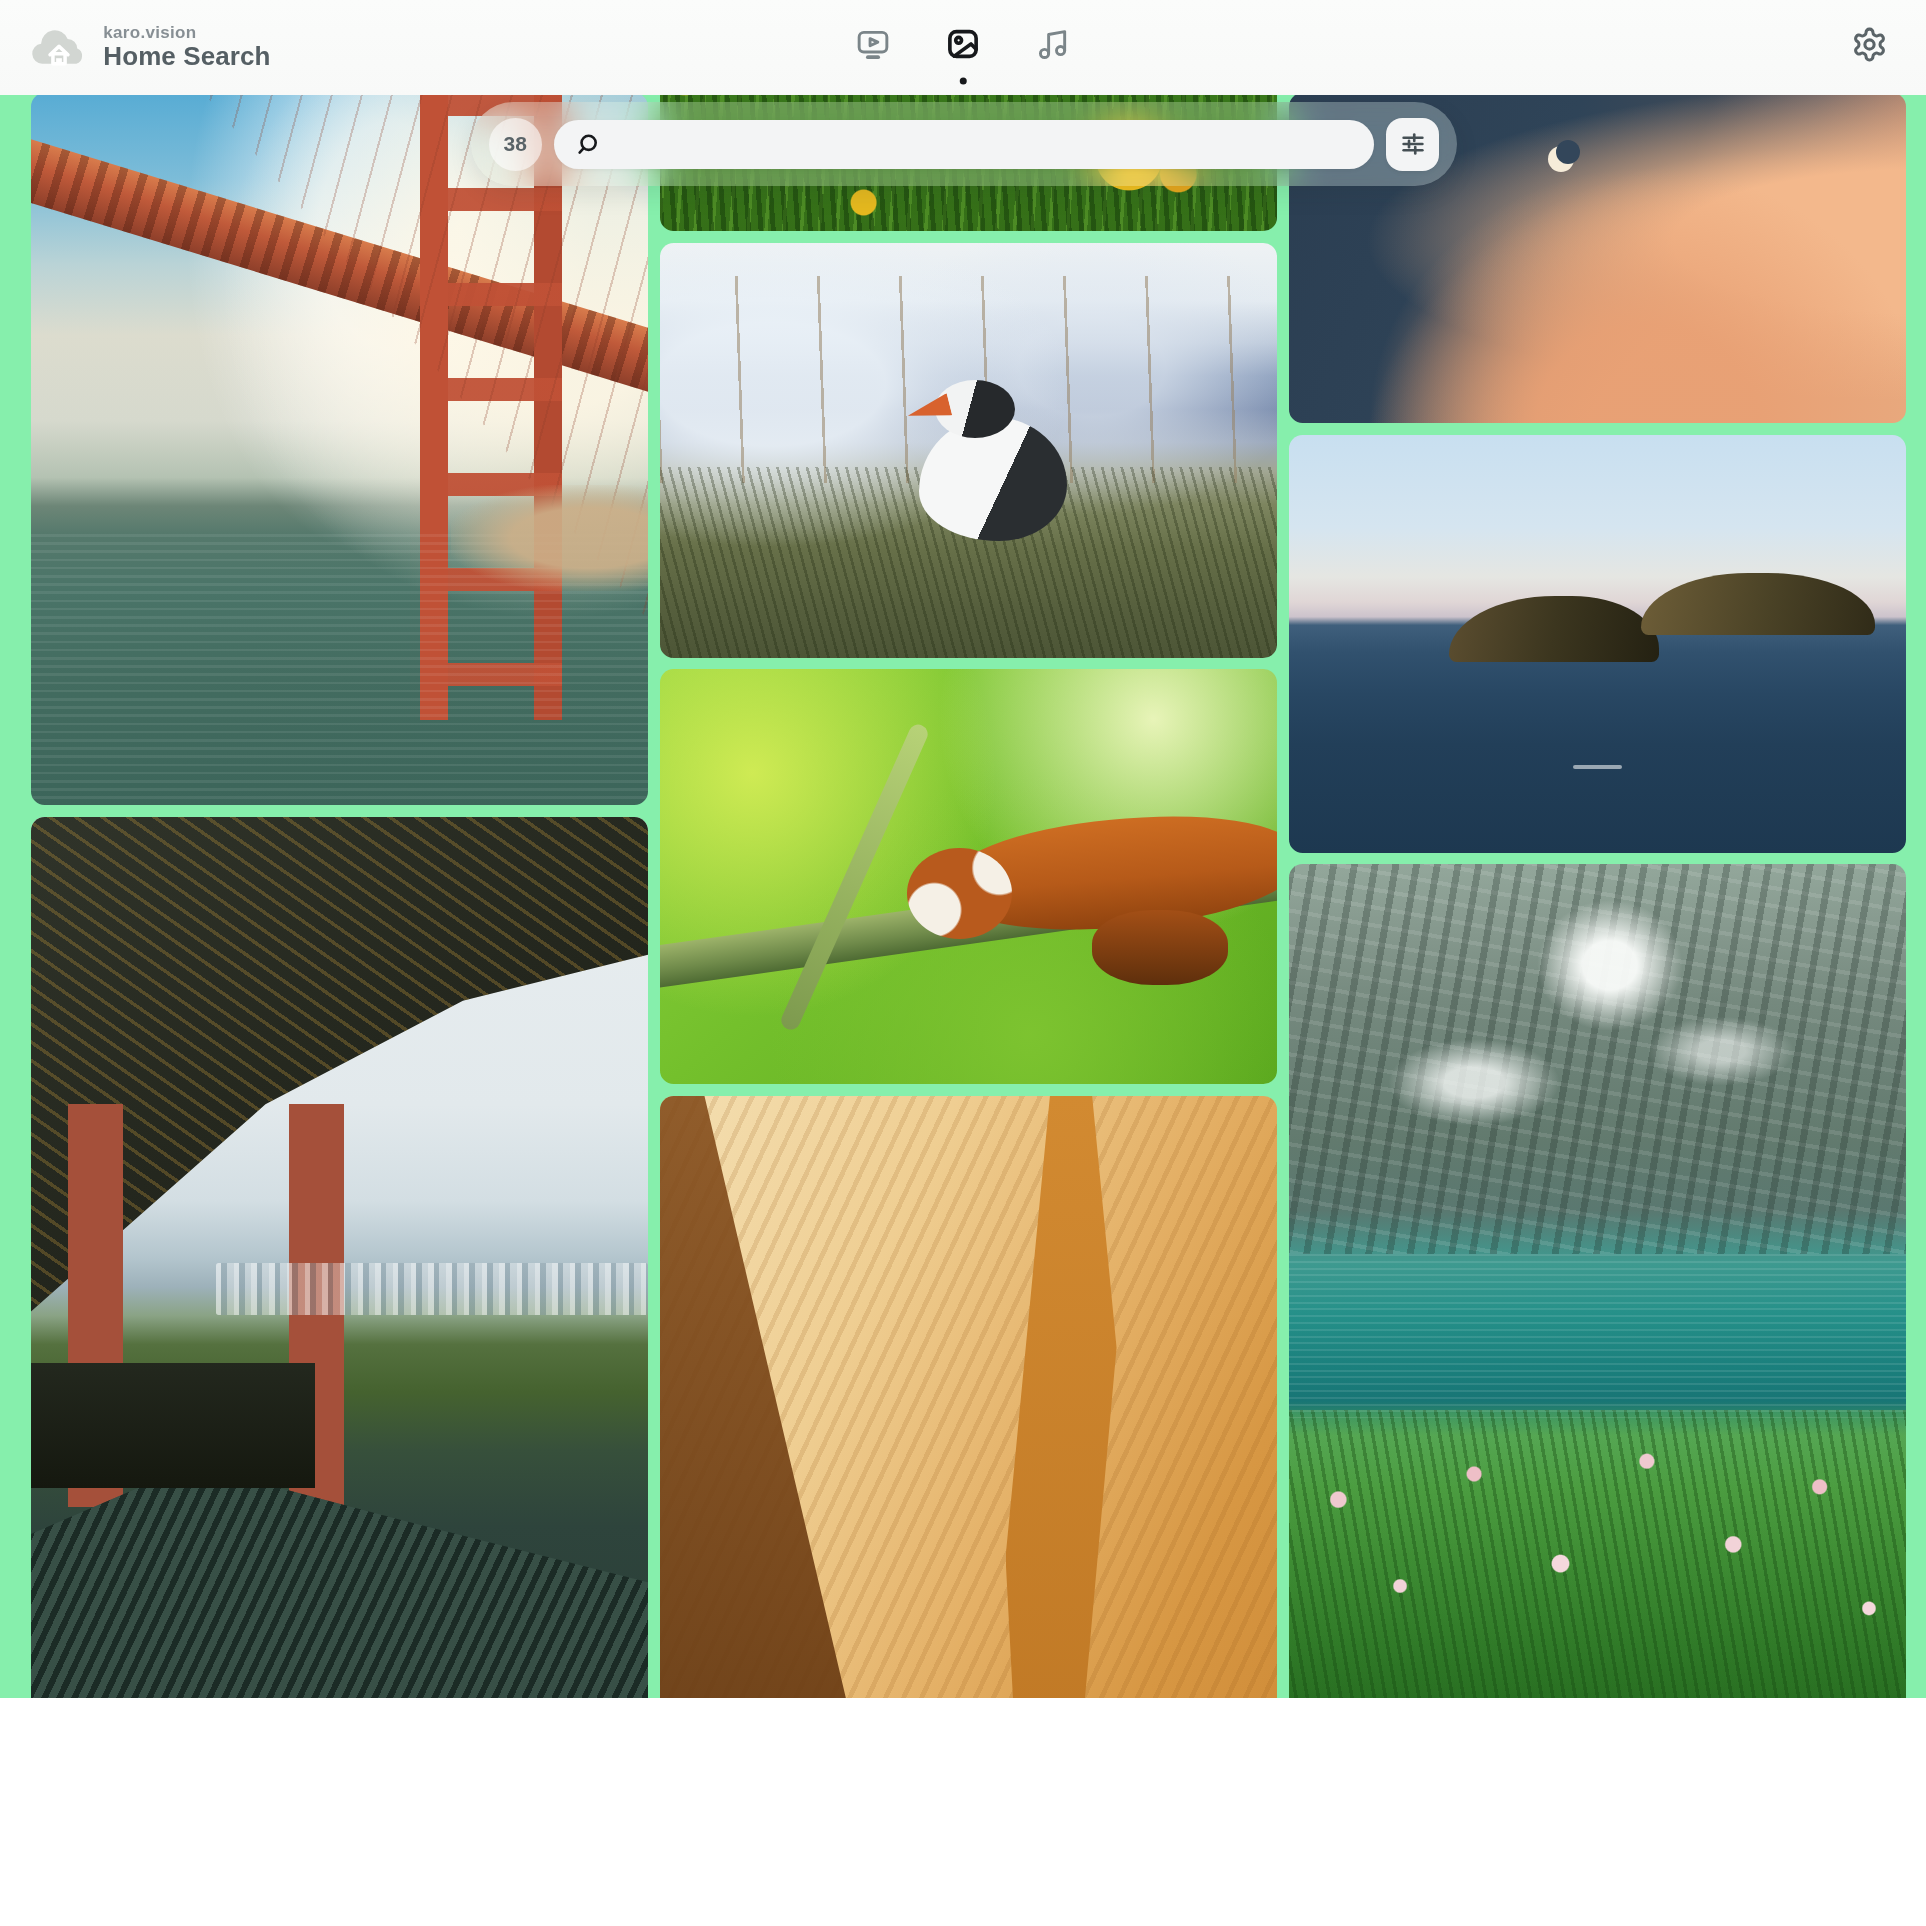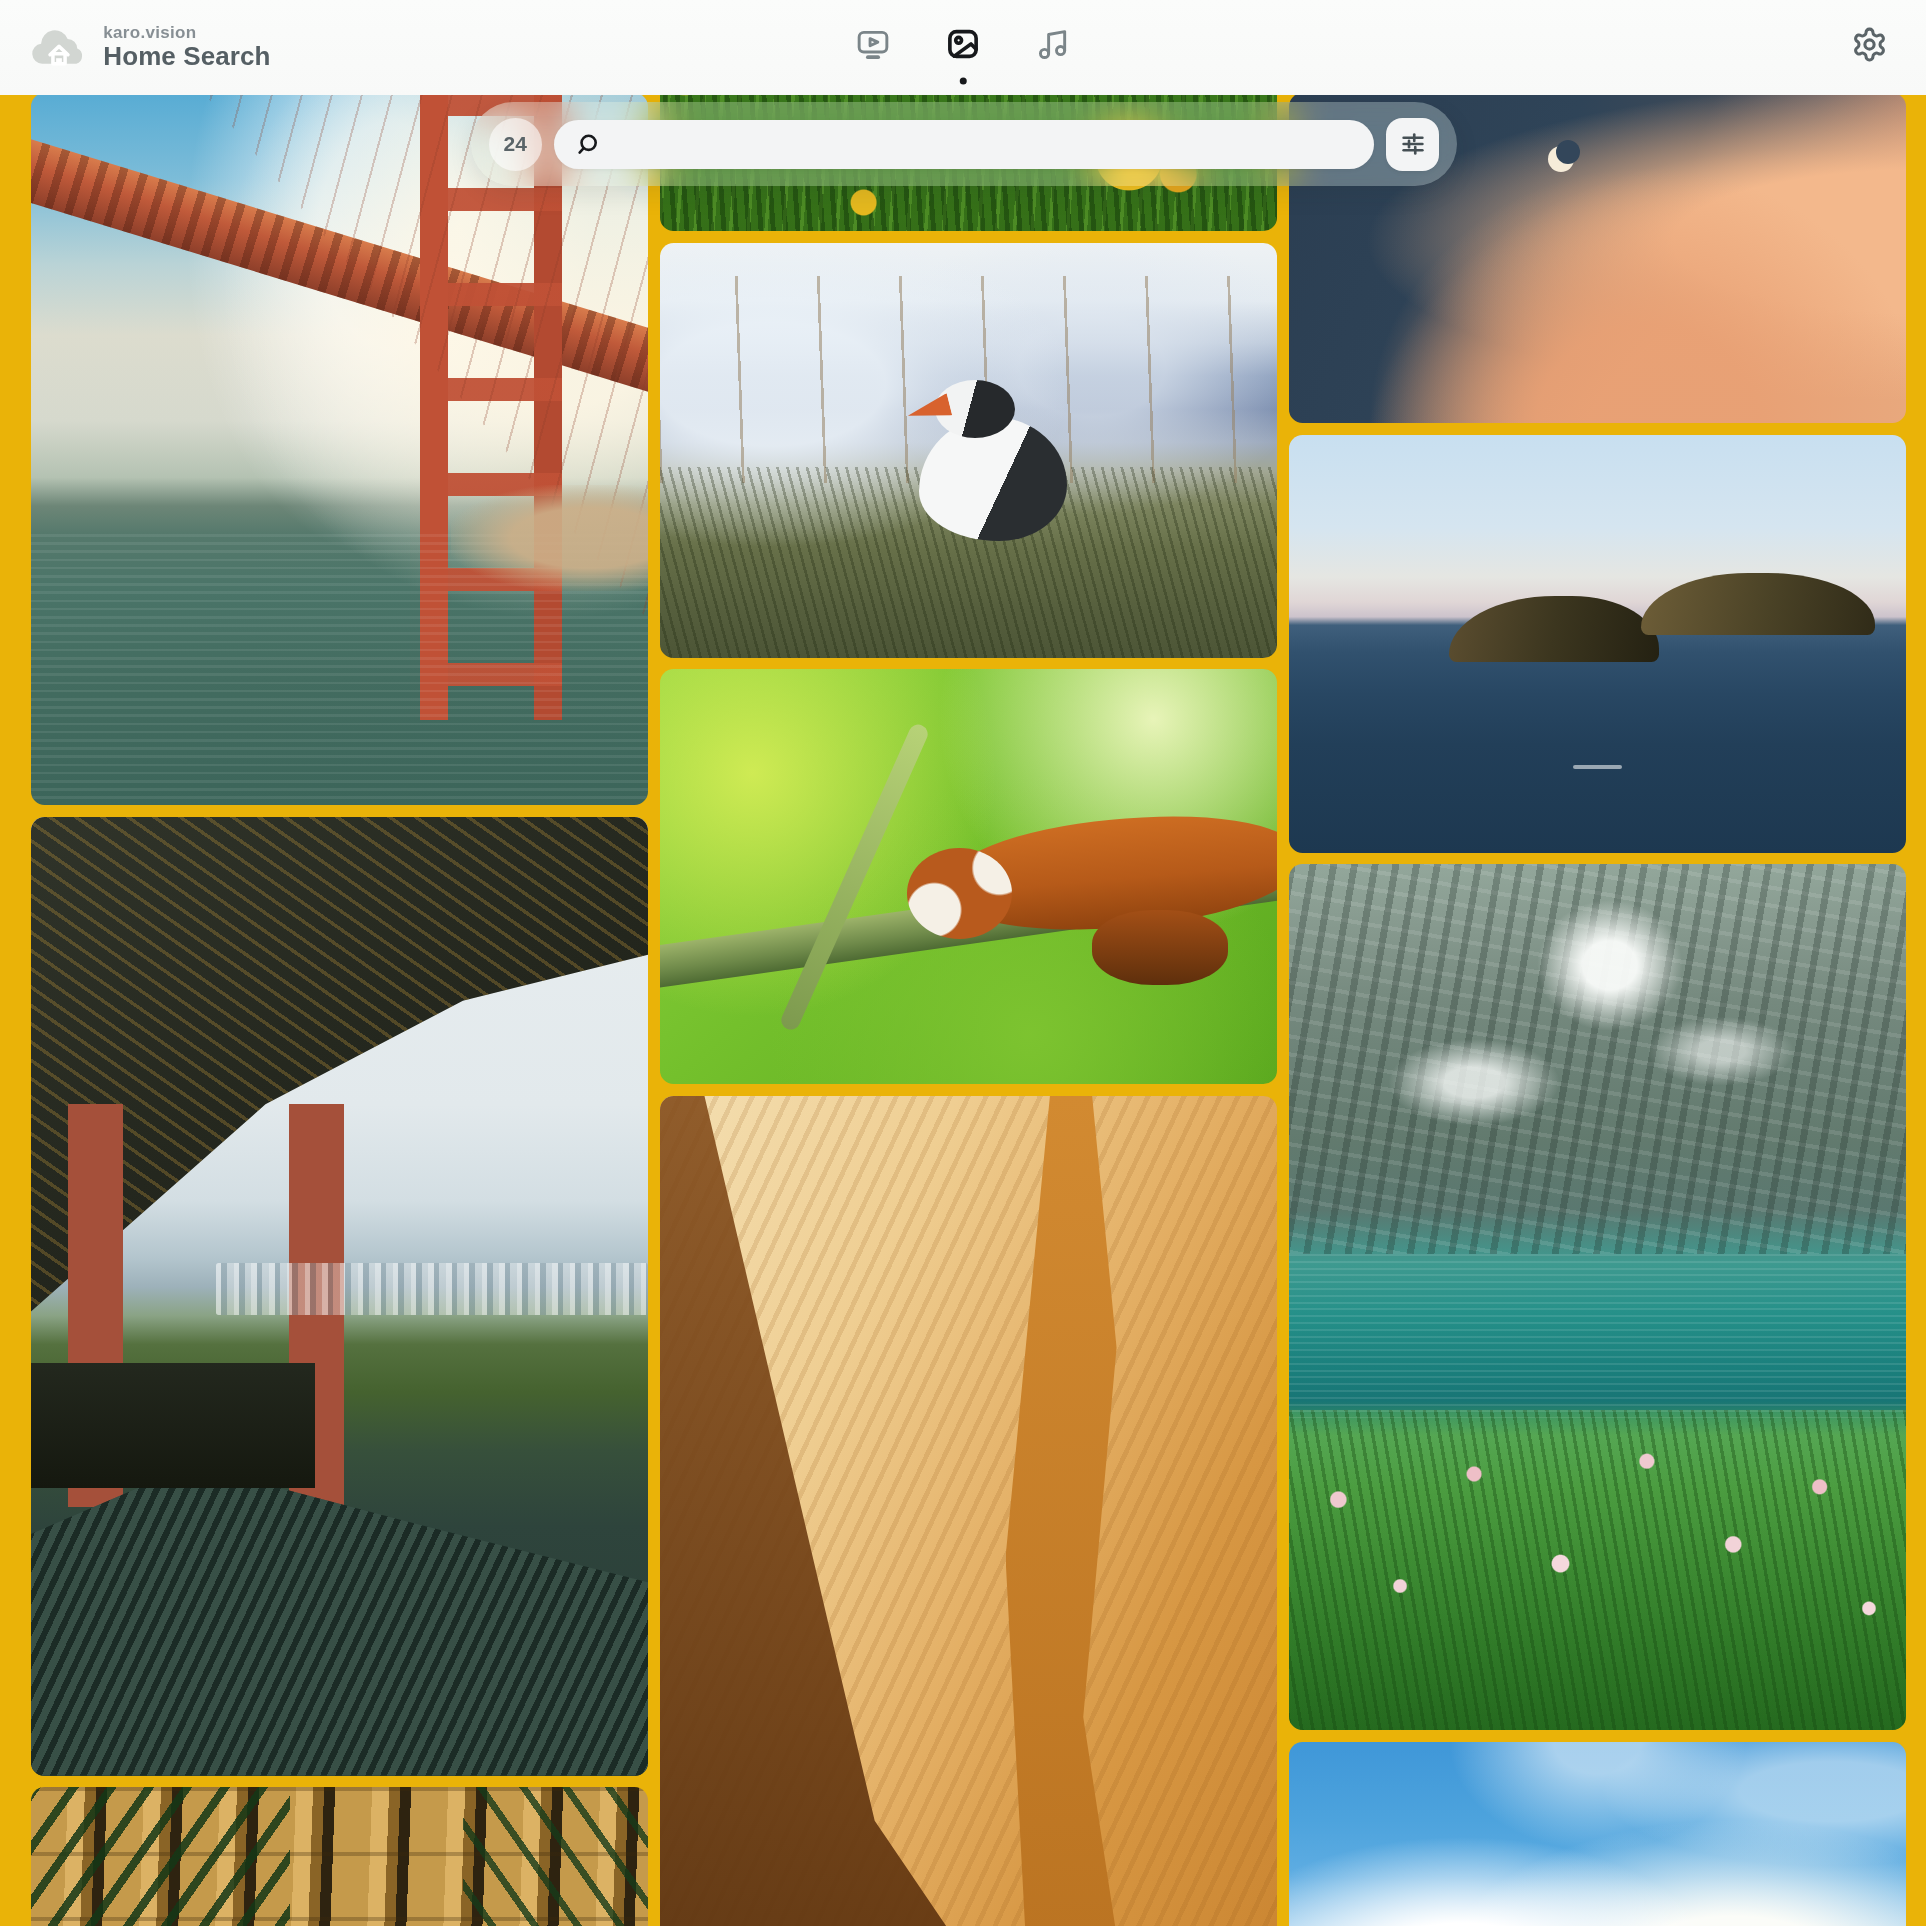--- a/index.html
+++ b/index.html
@@ -1,18 +1,18 @@
 <!DOCTYPE html>
 <html style="font-size:11px"><head>
 <meta charset="utf-8">
 <style>
   html,body{margin:0;padding:0;background:#ffffff;}
   body{width:1926px;height:1926px;overflow:hidden;position:relative;
        font-family:"Liberation Sans", sans-serif;}
-  #screen{position:absolute;inset:0;width:1926px;height:1926px;overflow:hidden;background:#eab308;}
+  #screen{position:absolute;inset:0;width:1926px;height:1698px;overflow:hidden;background:#86efac;}
 
   
   .header{position:absolute;left:0;top:0;width:100%;height:95px;background:linear-gradient(180deg,#fbfcfb,#f8f9f8);
           z-index:30;display:flex;align-items:center;}
   .logo-wrap{display:flex;align-items:center;gap:12.3px;padding-left:27px;}
   .logo-svg{width:64px;height:48px;display:block;}
   .brand-block{display:flex;flex-direction:column;justify-content:center;line-height:1.12;}
   .brand{font-size:17px;font-weight:700;color:#878f94;letter-spacing:0.3px;}
   .title{font-size:26px;font-weight:700;color:#555f64;letter-spacing:0.1px;}
 
@@ -313,21 +313,21 @@
 
     <div class="gear-wrap">
       <svg viewBox="0 0 24 24" fill="none" stroke="#5b6468" stroke-width="2" stroke-linecap="round" stroke-linejoin="round">
         <path d="M12.22 2h-.44a2 2 0 0 0-2 2v.18a2 2 0 0 1-1 1.73l-.43.25a2 2 0 0 1-2 0l-.15-.08a2 2 0 0 0-2.73.73l-.22.38a2 2 0 0 0 .73 2.73l.15.1a2 2 0 0 1 1 1.72v.51a2 2 0 0 1-1 1.74l-.15.09a2 2 0 0 0-.73 2.73l.22.38a2 2 0 0 0 2.73.73l.15-.08a2 2 0 0 1 2 0l.43.25a2 2 0 0 1 1 1.73V20a2 2 0 0 0 2 2h.44a2 2 0 0 0 2-2v-.18a2 2 0 0 1 1-1.73l.43-.25a2 2 0 0 1 2 0l.15.08a2 2 0 0 0 2.73-.73l.22-.39a2 2 0 0 0-.73-2.73l-.15-.08a2 2 0 0 1-1-1.74v-.5a2 2 0 0 1 1-1.74l.15-.09a2 2 0 0 0 .73-2.73l-.22-.38a2 2 0 0 0-2.73-.73l-.15.08a2 2 0 0 1-2 0l-.43-.25a2 2 0 0 1-1-1.73V4a2 2 0 0 0-2-2z"></path>
         <circle cx="12" cy="12" r="3"></circle>
       </svg>
     </div>
   </div>
 
   <div class="search-capsule">
-    <div class="count-badge">24</div>
+    <div class="count-badge">38</div>
     <div class="search-pill">
       <svg viewBox="0 0 24 24" fill="none" stroke="#17191c" stroke-width="2.3" stroke-linecap="round">
         <circle cx="13" cy="10.5" r="6.3"></circle>
         <line x1="8.6" y1="15.3" x2="5" y2="19.2"></line>
       </svg>
     </div>
     <button class="filter-btn">
       <svg viewBox="0 0 24 24" fill="none" stroke="#454f54" stroke-width="2.1" stroke-linecap="round">
         <line x1="4.5" y1="7" x2="19.5" y2="7"></line>
         <line x1="13" y1="4.4" x2="13" y2="9.6"></line>

